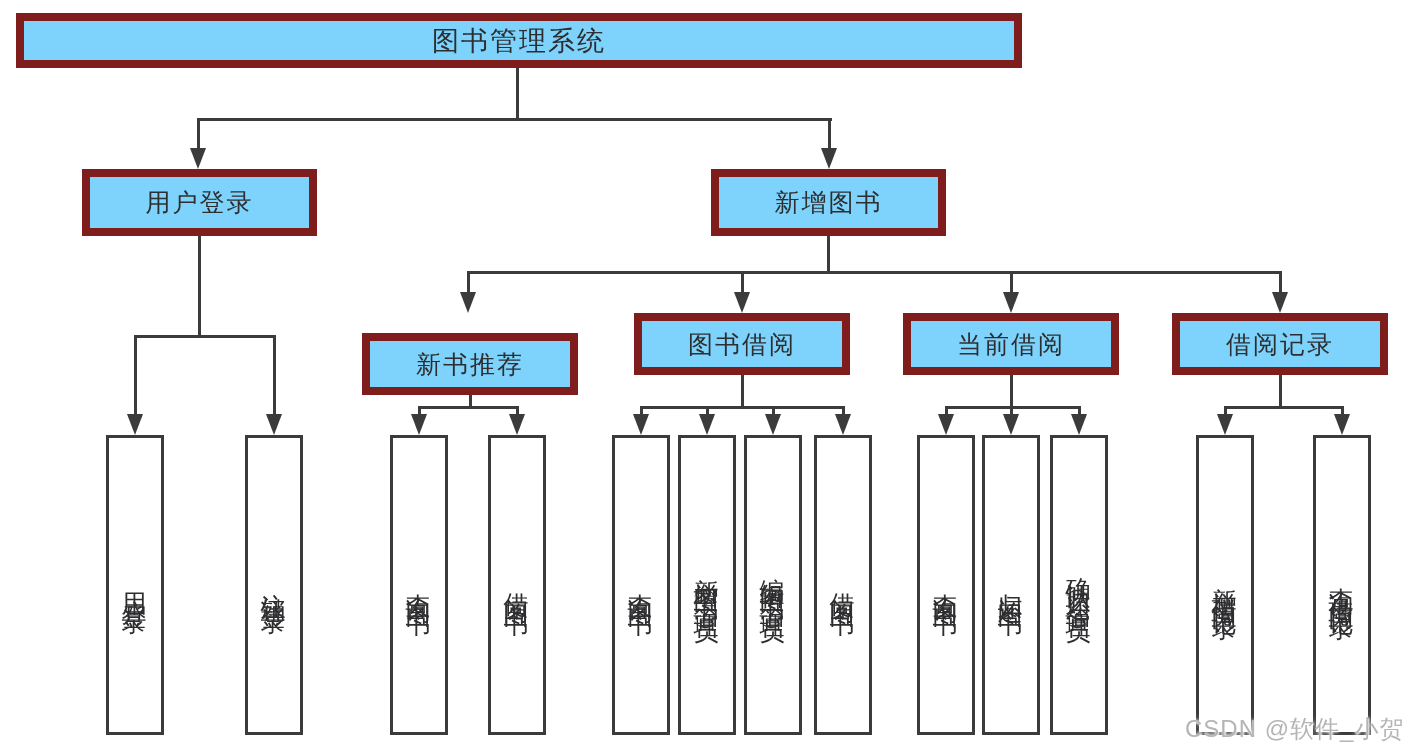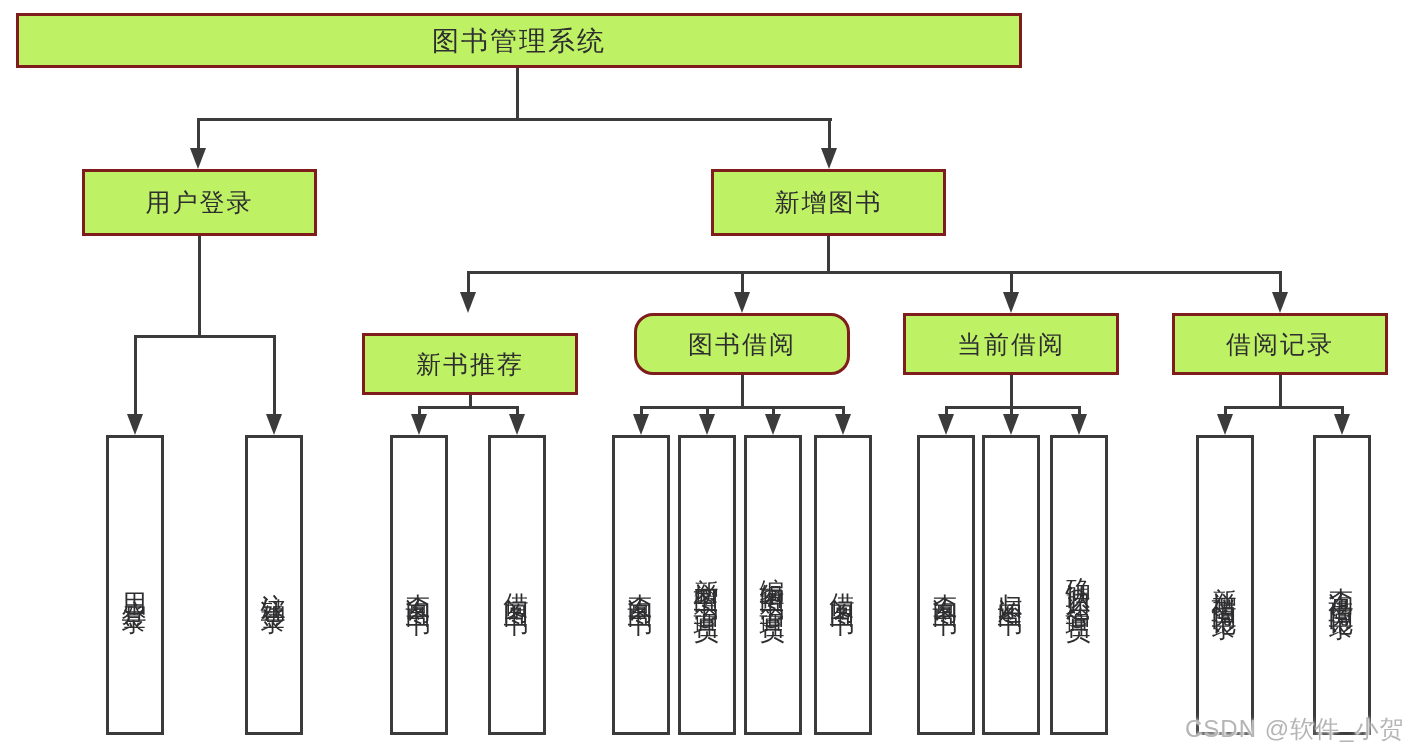--- a/index.html
+++ b/index.html
@@ -7,22 +7,22 @@
     position: relative;
     width: 1405px;
     height: 747px;
     background: #ffffff;
     font-family: "Liberation Sans", sans-serif;
     overflow: hidden;
   }
   .box {
     position: absolute;
     box-sizing: border-box;
-    border: 3px solid #7f1d1d;
-    background: #bef264;
+    border: 8px solid #7f1d1d;
+    background: #7dd3fc;
     display: flex;
     align-items: center;
     justify-content: center;
     font-size: 25px;
     letter-spacing: 2px;
     color: #2e2e30;
     z-index: 2;
   }
   .box.root { font-size: 27px; }
   .vbox {
@@ -109,21 +109,21 @@
     <div class="arrow" style="left:734px; top:292px;"></div>
     <div class="vline" style="left:1010px; top:271px; height:21px;"></div>
     <div class="arrow" style="left:1003px; top:292px;"></div>
     <div class="vline" style="left:1279px; top:271px; height:21px;"></div>
     <div class="arrow" style="left:1272px; top:292px;"></div>
   </div>
 
   <div class="box" style="left:362px; top:313px; width:216px; height:62px;margin-top:20px;">
     <span>新书推荐</span>
   </div>
-  <div class="box" style="left:634px; top:313px; width:216px; height:62px;border-radius:19px;">
+  <div class="box" style="left:634px; top:313px; width:216px; height:62px;">
     <span>图书借阅</span>
   </div>
   <div class="box" style="left:903px; top:313px; width:216px; height:62px;">
     <span>当前借阅</span>
   </div>
   <div class="box" style="left:1172px; top:313px; width:216px; height:62px;">
     <span>借阅记录</span>
   </div>
 
   <div>

